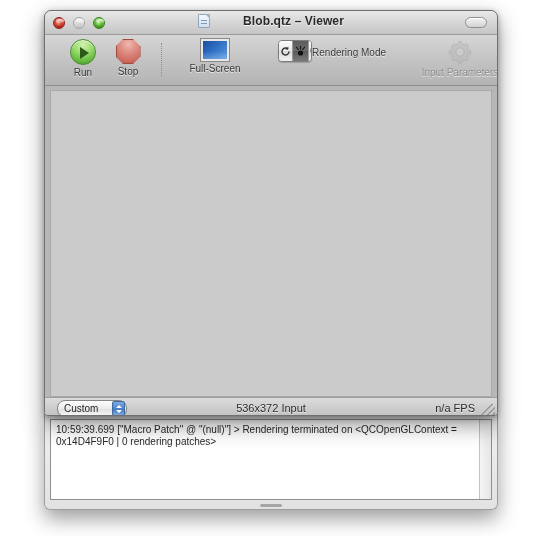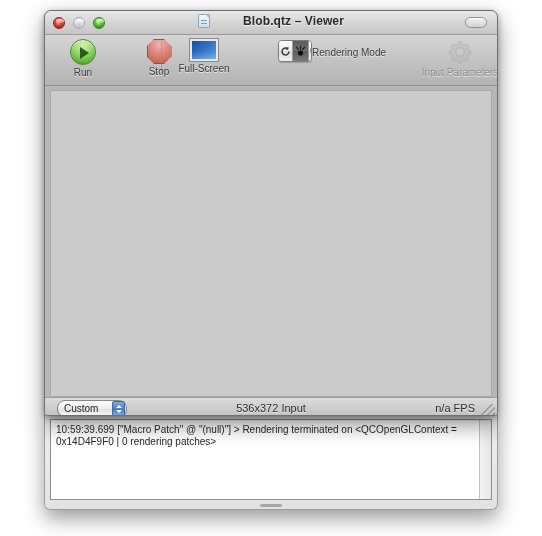--- a/index.html
+++ b/index.html
@@ -180,39 +180,39 @@
   #icon-run::after {
     content: "";
     position: absolute;
     left: 9px; top: 7px;
     border-left: 9px solid #2c5a18;
     border-top: 6px solid transparent;
     border-bottom: 6px solid transparent;
   }
 
   
-  #tb-stop { left: 86px; }
+  #tb-stop { left: 55px; }
   #icon-stop {
     width: 25px; height: 25px;
     background: radial-gradient(circle at 50% 18%, #f0b8b0 0%, #dd8c82 40%, #cf6c60 75%, #b9564b 100%);
     border: 1px solid #9e4b41;
     box-sizing: border-box;
     clip-path: polygon(30% 0, 70% 0, 100% 30%, 100% 70%, 70% 100%, 30% 100%, 0 70%, 0 30%);
   }
 
   
   #tb-sep {
     position: absolute;
     left: 116px; top: 8px;
     width: 1px; height: 34px;
     border-left: 1px dotted #909090;
   }
 
   
-  #tb-fullscreen { left: 131px; }
+  #tb-fullscreen { left: 142px; }
   #icon-fullscreen {
     width: 28px; height: 22px;
     background: linear-gradient(135deg, #1b4f9e 0%, #2f6fc4 45%, #5a9ae0 100%);
     border: 2px solid #e8e8e8;
     outline: 1px solid #8a8a8a;
     box-sizing: border-box;
     position: relative;
     overflow: hidden;
   }
   #icon-fullscreen::after {

